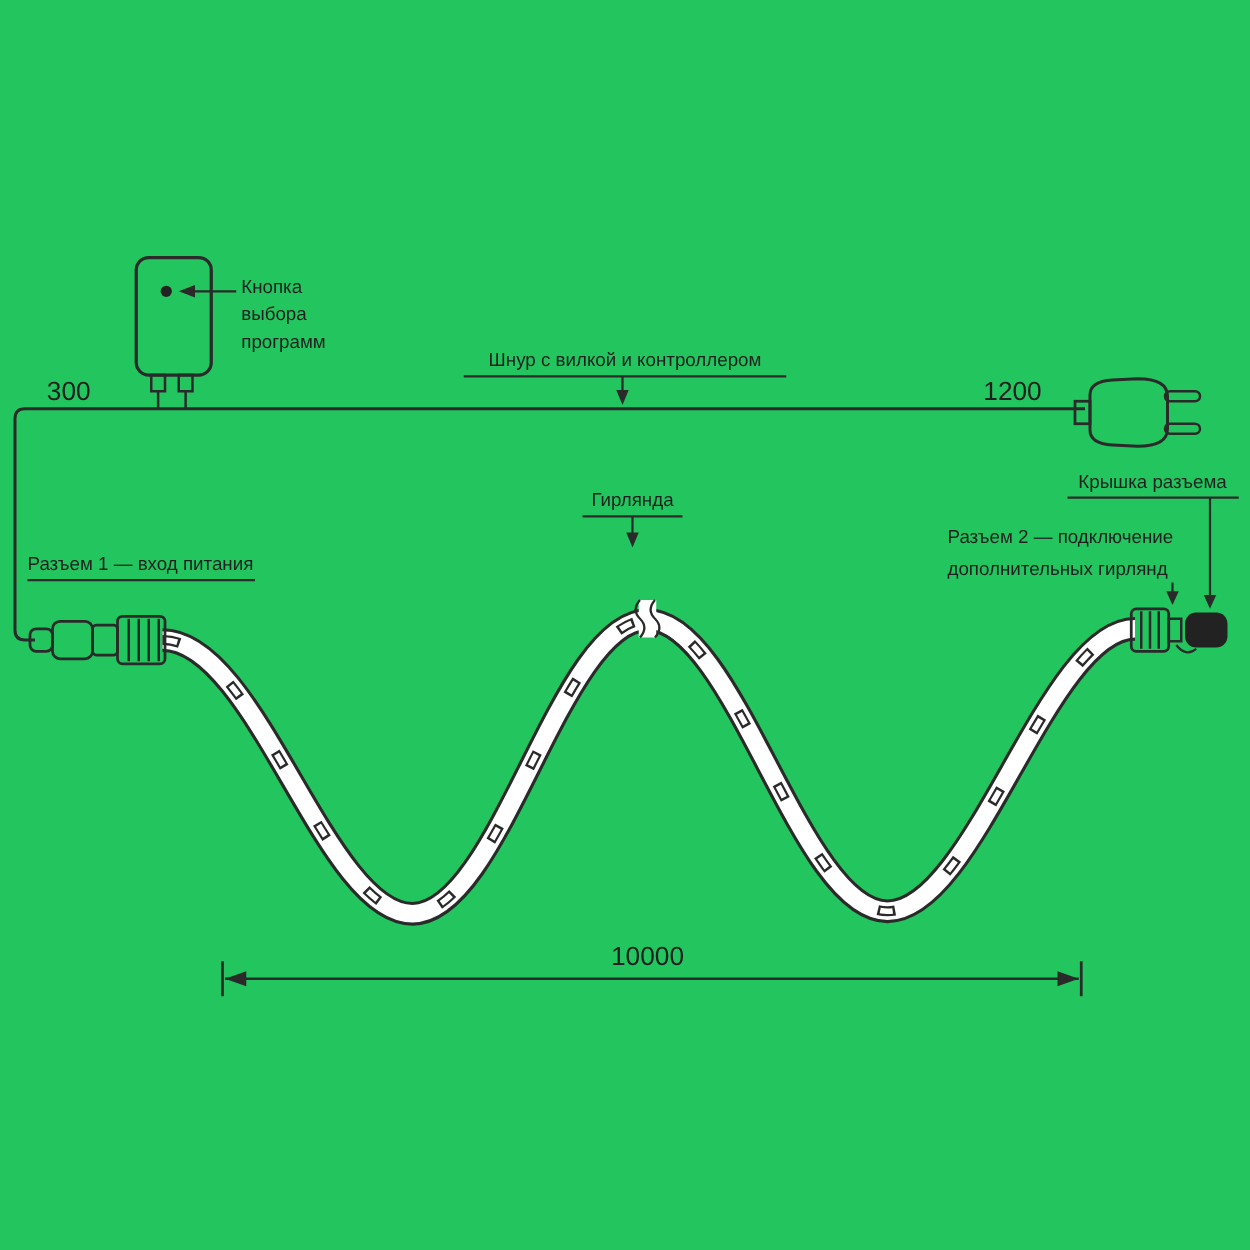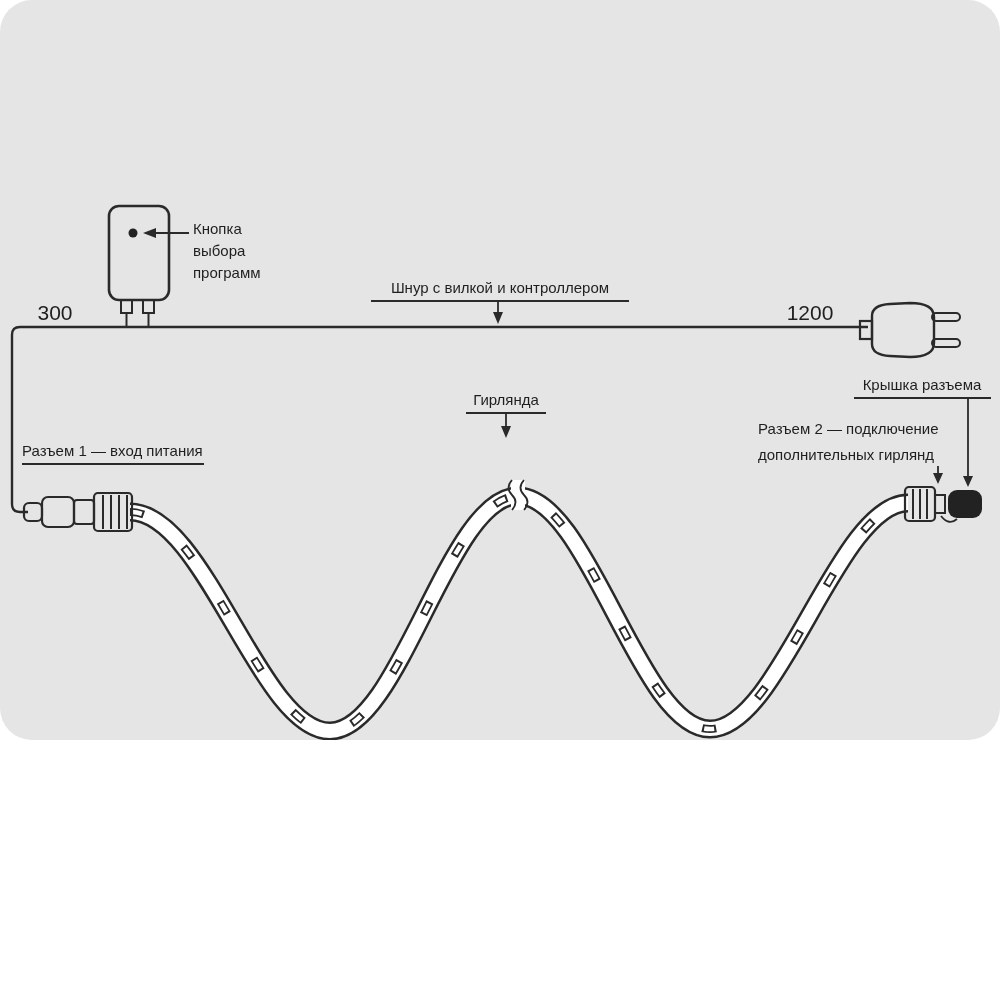--- a/index.html
+++ b/index.html
@@ -3,24 +3,23 @@
 <meta charset="utf-8">
 <style>
   html, body {
     margin: 0;
     padding: 0;
     background: #ffffff;
   }
   .canvas {
     position: relative;
     width: 1000px;
-    height: 740px;
-    background: #e5e5e5;
+    height: 1000px;
+    background: #22c55e;
     font-family: "Liberation Sans", sans-serif;
-    border-radius: 32px;
   }
   svg { display: block; }
   text {
     font-family: "Liberation Sans", sans-serif;
     fill: #1f1f1f;
   }
   .lbl   { font-size: 15px; }
   .dim   { font-size: 21px; }
   .stroke { stroke: #2a2a2a; fill: none; }
 </style>

